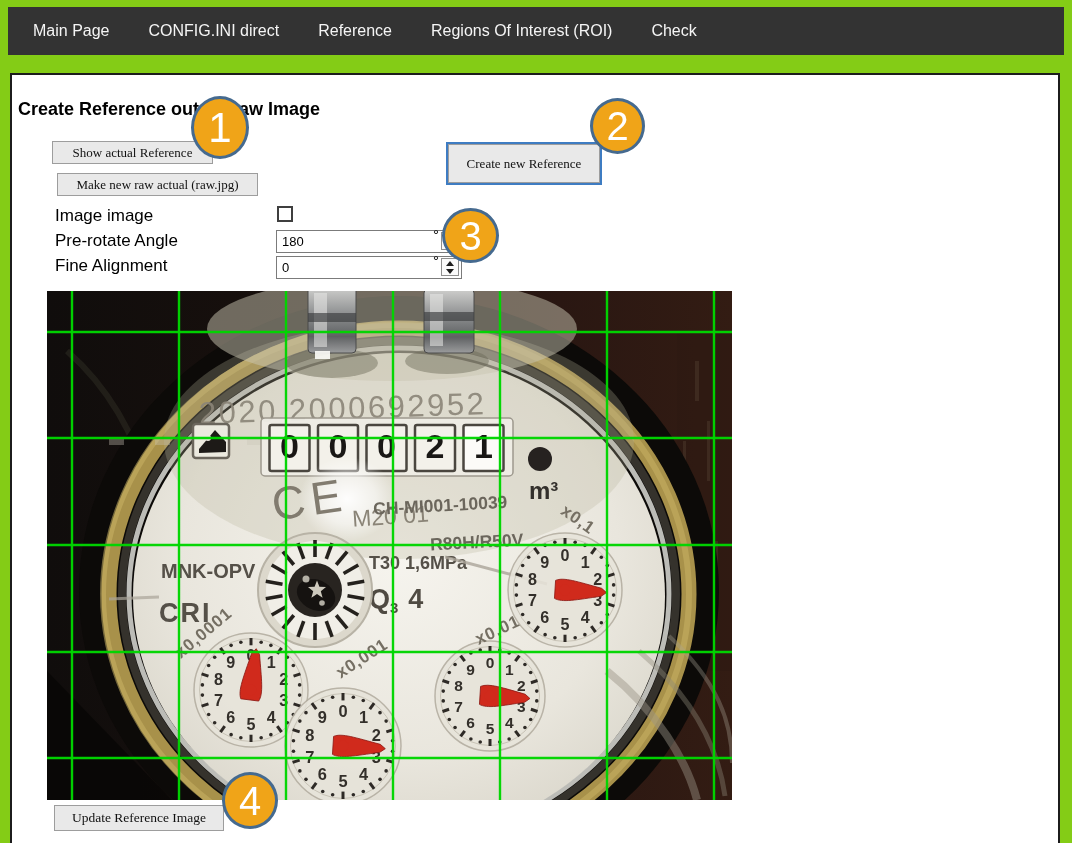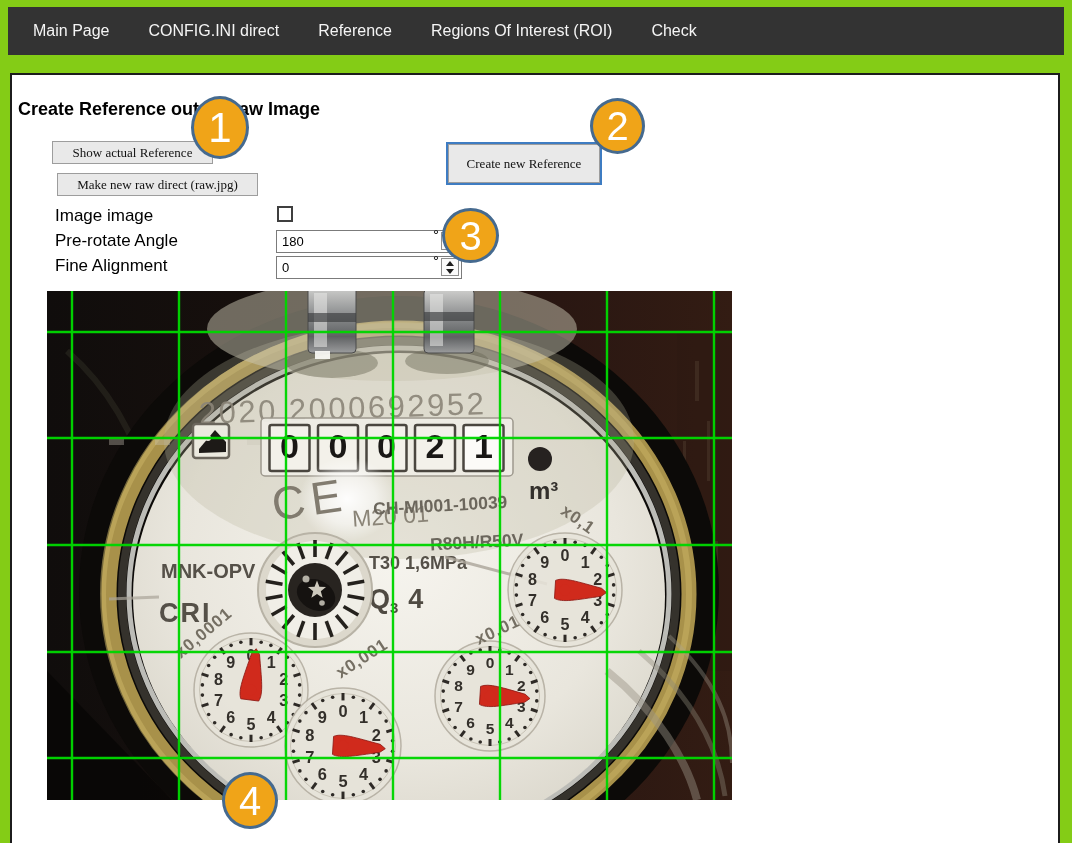--- a/index.html
+++ b/index.html
@@ -69,21 +69,21 @@
     <a class="nav-item">Regions Of Interest (ROI)</a>
     <a class="nav-item">Check</a>
   </div>
 
   <div class="frame"></div>
 
   <h1 class="title">Create Reference out of Raw Image</h1>
 
   <button class="btn" id="btn-show">Show actual Reference</button>
   <button class="btn" id="btn-create">Create new Reference</button>
-  <button class="btn" id="btn-raw">Make new raw direct (raw.jpg)</button>
+  <button class="btn" id="btn-raw">Make new raw actual (raw.jpg)</button>
 
   <span class="fieldlabel" id="lbl-mirror">Image image</span>
   <input type="checkbox" class="checkbox" style="">
 
   <span class="fieldlabel" id="lbl-pre">Pre-rotate Angle</span>
   <div class="numwrap" id="num-pre">
     <input class="numinput" value="180" style="">
     <span class="spinbox">
       <span class="tri-up"></span>
       <span class="tri-down"></span>
@@ -454,20 +454,21 @@
         <line x1="560" y1="0" x2="560" y2="509" stroke="#00d600" stroke-width="2.4" opacity="0.97"></line>
         <line x1="667" y1="0" x2="667" y2="509" stroke="#00d600" stroke-width="2.4" opacity="0.97"></line>
         <line x1="0" y1="41" x2="685" y2="41" stroke="#00d600" stroke-width="2.4" opacity="0.97"></line>
         <line x1="0" y1="147" x2="685" y2="147" stroke="#00d600" stroke-width="2.4" opacity="0.97"></line>
         <line x1="0" y1="254" x2="685" y2="254" stroke="#00d600" stroke-width="2.4" opacity="0.97"></line>
         <line x1="0" y1="361" x2="685" y2="361" stroke="#00d600" stroke-width="2.4" opacity="0.97"></line>
         <line x1="0" y1="467" x2="685" y2="467" stroke="#00d600" stroke-width="2.4" opacity="0.97"></line>
       </g>
   </svg>
 
+  <button class="btn" id="btn-update">Update Reference Image</button>
 
   <div class="callout" id="c1">
       <span>1</span>
     </div>
   <div class="callout" id="c2">
       <span>2</span>
     </div>
   <div class="callout" id="c3">
       <span>3</span>
     </div>

